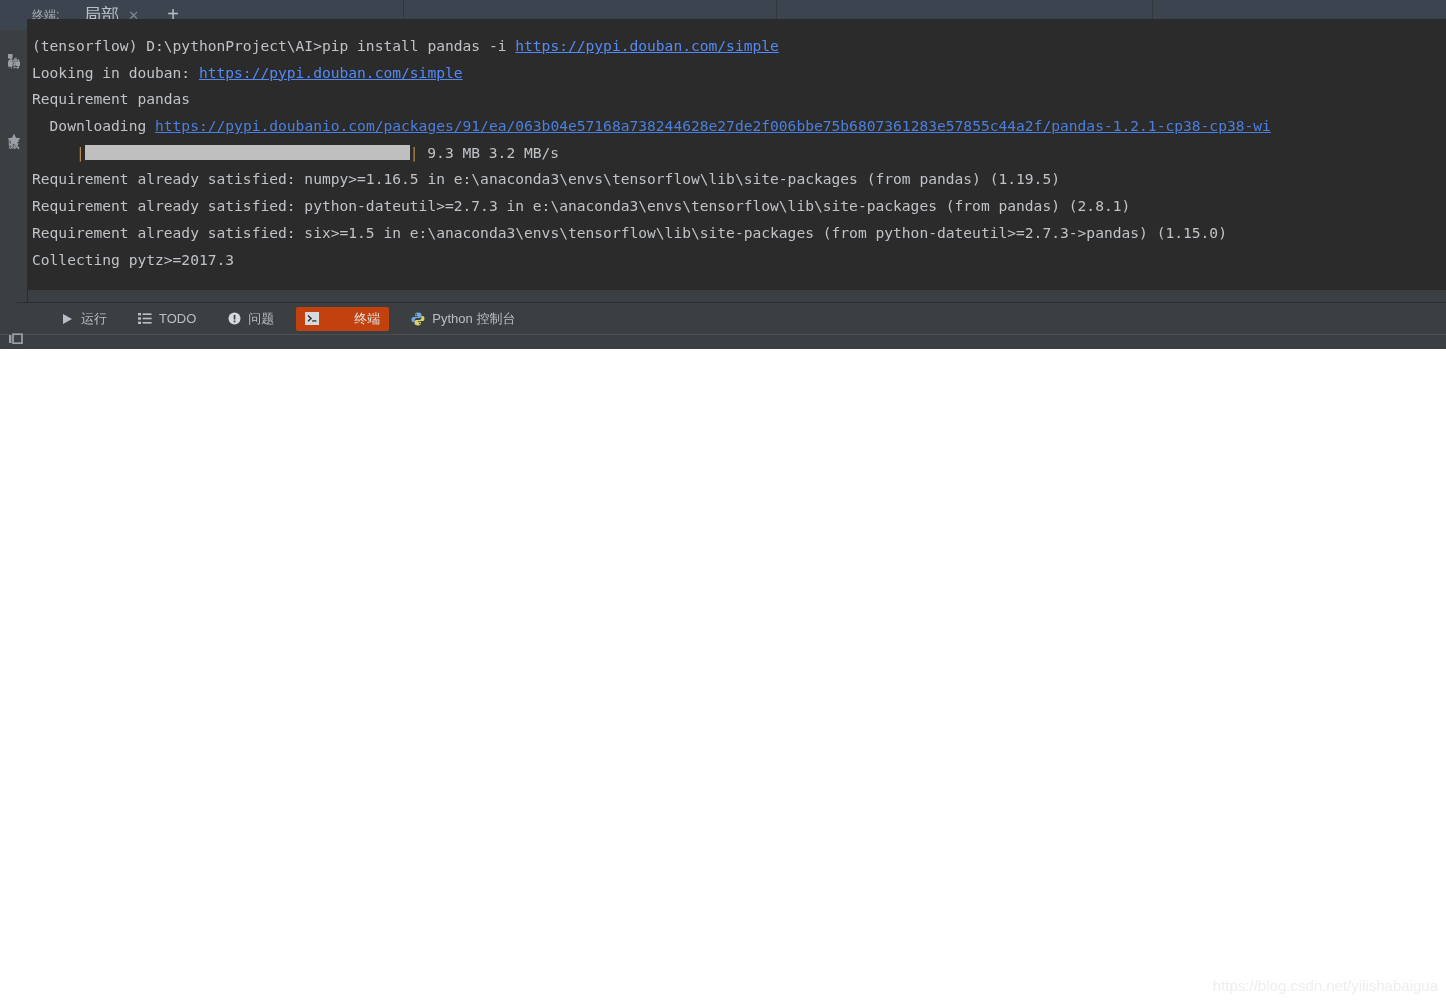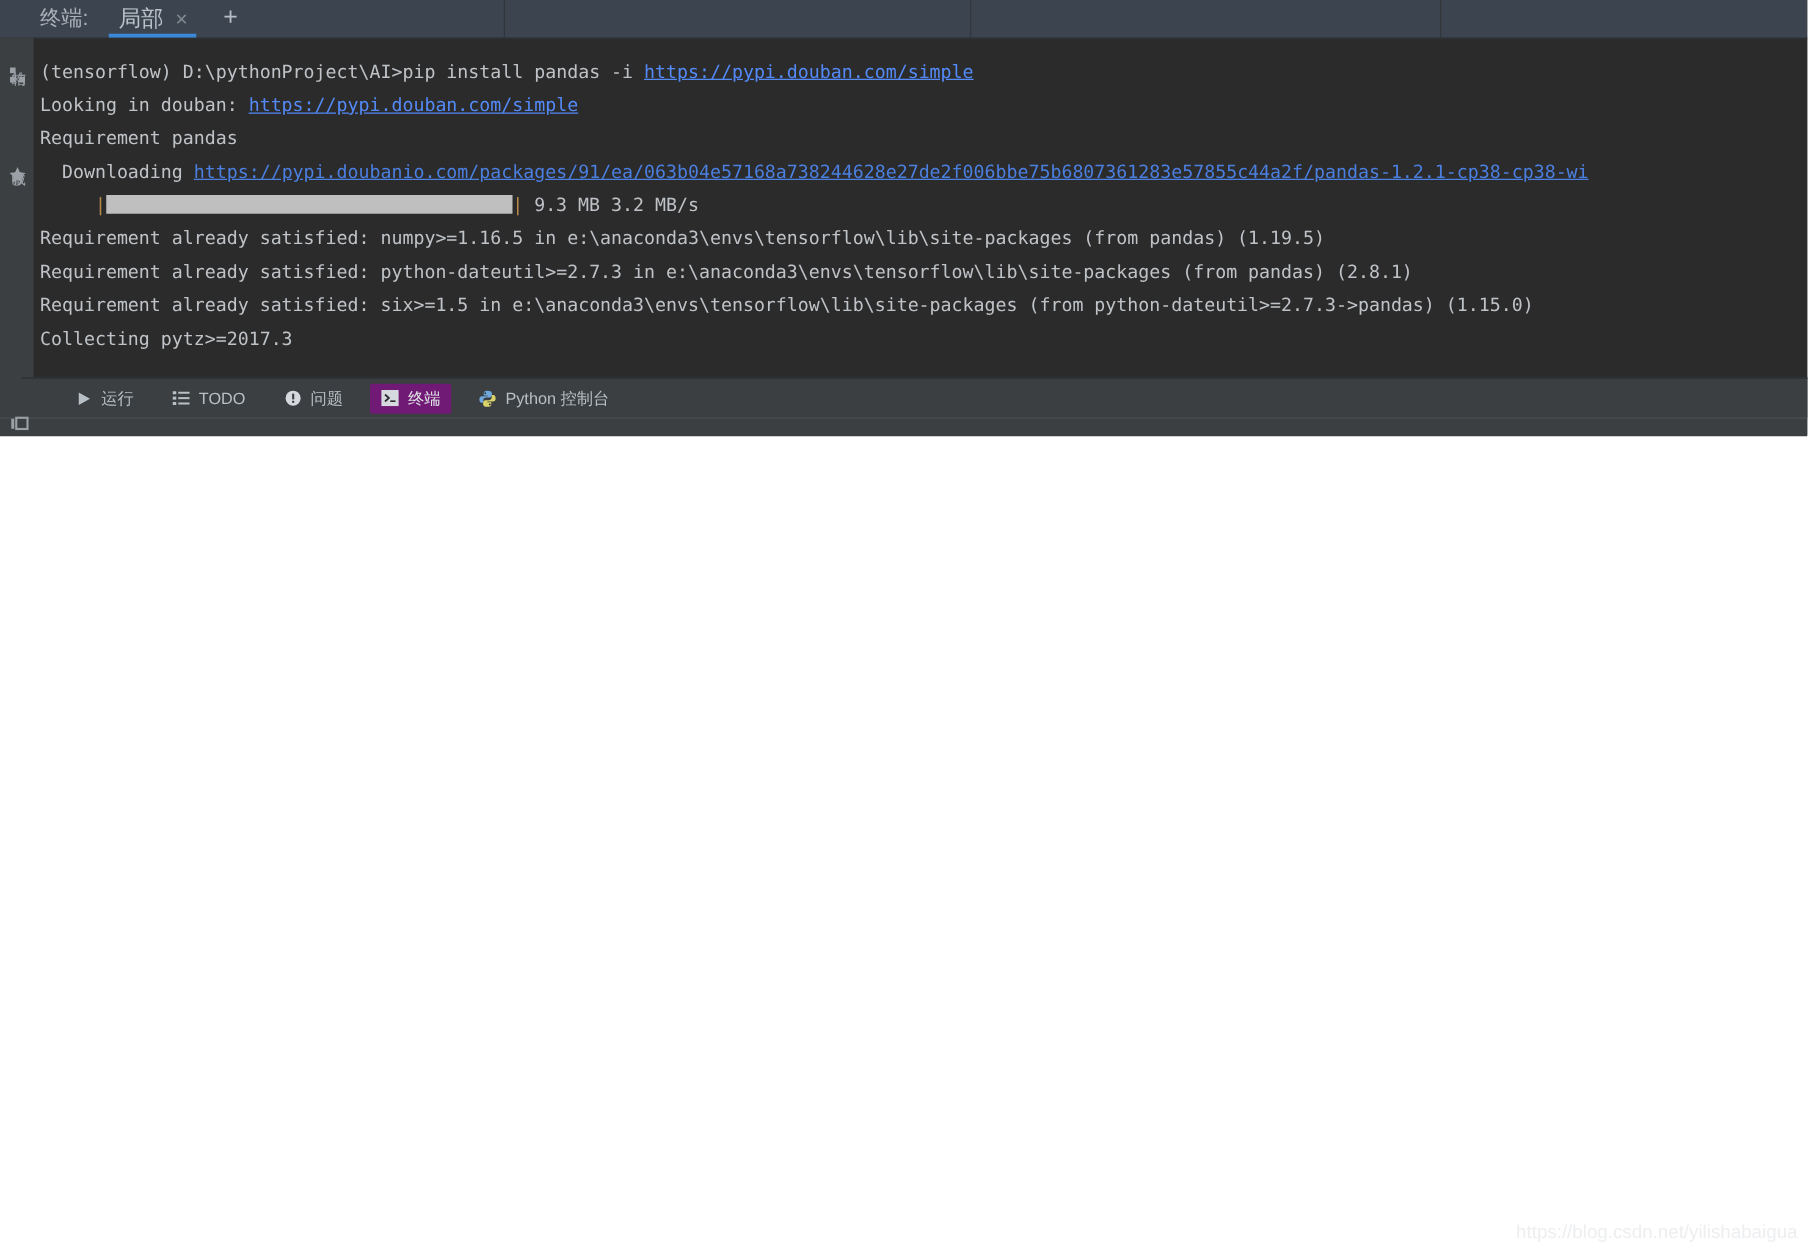--- a/index.html
+++ b/index.html
@@ -49,21 +49,21 @@
     align-items: center;
     box-sizing: border-box;
   }
   .cell-main { width: 404px; border-right: 1px solid #31363b; padding-left: 32px; }
   .cell-b { width: 373px; border-right: 1px solid #31363b; }
   .cell-c { width: 376px; border-right: 1px solid #31363b; }
   .cell-d { flex: 1; }
 
   .term-label {
     color: #a9b0b8;
-    font-size: 17px;
+    font-size: 12px;
     line-height: 30px;
     margin-right: 16px;
     white-space: nowrap;
   }
   .term-tab {
     position: relative;
     height: 30px;
     display: flex;
     align-items: center;
     padding: 0 6px 0 8px;
@@ -121,21 +121,21 @@
     line-height: 13px;
     white-space: nowrap;
     margin-bottom: 5px;
   }
   .rail-icon { width: 14px; height: 14px; display: block; }
 
   
   .terminal {
     position: absolute;
     left: 27px;
-    top: 31px;
+    top: 19px;
     width: 1419px;
     height: 271px;
     background: #2b2b2b;
     overflow: hidden;
     padding: 14px 0 0 5px;
     box-sizing: border-box;
   }
   .tline {
     font-family: "DejaVu Sans Mono", "Liberation Mono", monospace;
     font-size: 14.6px;
@@ -175,21 +175,21 @@
     display: flex;
     align-items: center;
     height: 24px;
     padding: 0 9px;
     margin-right: 13px;
     border-radius: 2px;
     color: #b8bfc6;
     font-size: 13px;
     white-space: nowrap;
   }
-  .tw-btn.active { background: #701a75; color: #dfe3e7; }
+  .tw-btn.active { background: #c2410c; color: #dfe3e7; gap: 28px; }
   .tw-ico {
     width: 14px; height: 14px;
     margin-right: 7px;
     display: inline-flex;
     align-items: center;
     justify-content: center;
     flex: 0 0 14px;
   }
 
   .statusstrip {

